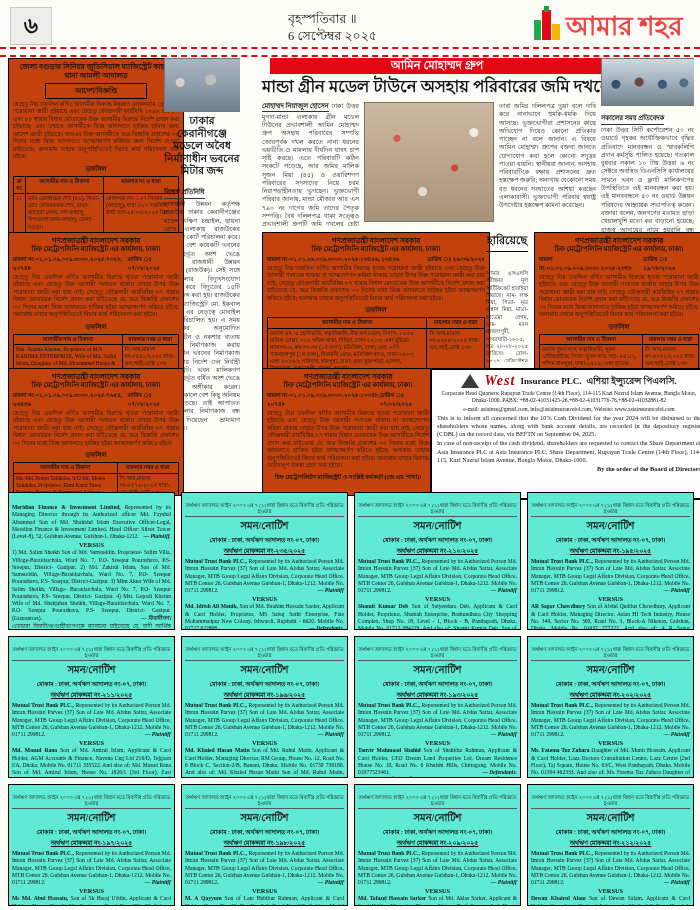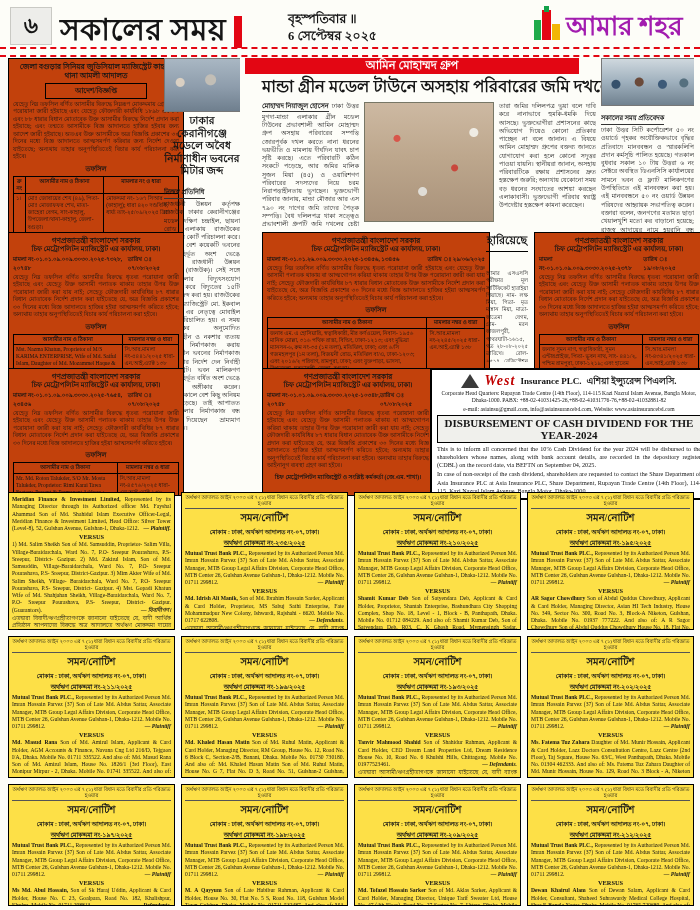--- a/index.html
+++ b/index.html
@@ -6,23 +6,23 @@
   .page{position:relative;width:700px;height:910px;margin:0 auto;background:#fdfdf8;
         font-family:"Liberation Serif","DejaVu Serif",serif;color:#151515;overflow:hidden;}
   .abs{position:absolute;}
 
   
   .pgnum{left:10px;top:7px;width:40px;height:36px;background:#ededea;border:1px solid #c9c9c4;
          display:flex;align-items:center;justify-content:center;font-size:22px;font-weight:bold;}
   .masthead{left:60px;top:6px;display:flex;align-items:center;}
   .masthead .mh-text{font-size:30px;font-weight:bold;letter-spacing:.5px;}
   .redbar{display:inline-block;width:8px;height:32px;background:#e30613;margin-left:8px;}
-  .dateline{left:288px;top:11px;font-size:12.5px;font-weight:bold;line-height:1.35;text-align:left;}
+  .dateline{left:288px;top:11px;font-size:12.5px;font-weight:normal;line-height:1.35;text-align:left;}
   .brand{left:534px;top:8px;display:flex;align-items:flex-end;gap:4px;}
-  .brand-text{font-size:26px;font-weight:bold;color:#a21caf;line-height:1;}
+  .brand-text{font-size:26px;font-weight:bold;color:#ef4444;line-height:1;}
   .bld{position:relative;width:28px;height:32px;}
   .bld i{position:absolute;bottom:0;display:block;}
   .bld .b1{left:0;width:7px;height:20px;background:#1faa4b;}
   .bld .b2{left:8px;width:9px;height:30px;background:#e30613;}
   .bld .b3{left:18px;width:8px;height:16px;background:#f2b705;}
   .bld .b4{left:10px;top:-2px;width:5px;height:6px;background:#13a14b;}
   .rule{left:0;top:47px;width:700px;height:6px;
         border-top:2px dashed #e30613;border-bottom:2px dashed #e30613;}
 
   
@@ -42,21 +42,21 @@
   .kera{left:164px;top:58px;width:76px;height:430px;overflow:hidden;}
   .kera-photo{width:76px;height:52px;background:
       radial-gradient(circle at 20% 45%,#d9cfc2 0 4px,transparent 5px),
       radial-gradient(circle at 60% 40%,#c2beb6 0 5px,transparent 6px),
       linear-gradient(180deg,#a9b7c3 0%,#8d9cab 55%,#6f7f8e 100%);
       border:.5px solid #777;}
   .kera-hl{font-size:10.5px;font-weight:bold;text-align:center;line-height:1.2;margin:3px 0 2px;}
   .byline{font-size:6.6px;font-weight:bold;border-bottom:.5px solid #333;display:inline-block;margin-bottom:1px;}
   .smalltext{font-size:6.2px;text-align:justify;line-height:1.34;}
 
-  .amin{left:245px;top:58px;width:334px;height:16px;background:#e30613;color:#fff;
+  .amin{left:270px;top:58px;width:334px;height:16px;background:#e30613;color:#fff;
         display:flex;align-items:center;justify-content:center;font-size:11.5px;font-weight:bold;}
   .main-hl{left:262px;top:77px;width:334px;height:23px;font-size:16.5px;font-weight:bold;
            white-space:nowrap;overflow:visible;line-height:1.2;}
   .art-row{left:262px;top:102px;width:334px;height:124px;display:flex;gap:5px;overflow:hidden;}
   .art-col{flex:1;font-size:6.2px;text-align:justify;line-height:1.33;}
   .art-photo{width:128px;height:118px;flex:0 0 auto;border:.5px solid #776;background:
       radial-gradient(circle at 25% 30%,#d8564a 0 3px,transparent 4px),
       radial-gradient(circle at 70% 55%,#c9473c 0 3px,transparent 4px),
       radial-gradient(circle at 45% 75%,#e0ddd6 0 4px,transparent 5px),
       radial-gradient(circle at 85% 25%,#efece4 0 4px,transparent 5px),
@@ -97,40 +97,36 @@
   .cell-s2{left:354px;top:492px;height:138px;}
   .cell-s3{left:527px;top:492px;height:138px;}
   .cell-s4{left:8px;top:636px;height:142px;}
   .cell-s5{left:181px;top:636px;height:142px;}
   .cell-s6{left:354px;top:636px;height:142px;}
   .cell-s7{left:527px;top:636px;height:142px;}
   .cell-s8{left:8px;top:784px;height:122px;}
   .cell-s9{left:181px;top:784px;height:122px;}
   .cell-s10{left:354px;top:784px;height:122px;}
   .cell-s11{left:527px;top:784px;height:122px;}
-  .sbox{border:1.6px solid #000;background:#fde047;padding:2px 3px;overflow:hidden;height:100%;box-sizing:border-box;}
+  .sbox{border:1.6px solid #000;background:#5eead4;padding:10px 3px;overflow:hidden;height:100%;box-sizing:border-box;}
   .s-topline{font-size:5px;text-align:center;line-height:1.2;border-bottom:.5px solid #555;padding-bottom:1px;}
   .s-header{font-size:10px;font-weight:bold;text-align:center;margin:1px 0 0;}
   .s-venue{font-size:6px;font-weight:bold;text-align:center;}
   .s-case{font-size:6.2px;font-weight:bold;text-align:center;text-decoration:underline;}
   .s-body{font-size:5.6px;text-align:justify;line-height:1.3;margin-top:1px;}
   .s-tag{font-style:italic;font-weight:bold;float:right;font-size:5.6px;}
   .s-vs{font-size:6.4px;font-weight:bold;text-align:center;margin:1px 0;}
   b.lead{font-weight:bold;}
 </style>
 </head>
 <body>
 
 <div class="page">
 
   <div class="abs pgnum">৬</div>
-  <div class="abs masthead">
-    <span class="mh-text">সকালের সময়</span>
-    <span class="redbar"></span>
-  </div>
   <div class="abs dateline">
     <div>বৃহস্পতিবার ॥</div>
     <div>6 সেপ্টেম্বর ২০২৫</div>
   </div>
   <div class="abs brand">
     <span class="bld">
       <i class="b1"></i>
         <i class="b2"></i>
         <i class="b3"></i>
         <i class="b4"></i>
@@ -299,21 +295,20 @@
 
   <div class="abs asia">
     <div class="asia-logo-row">
       <span class="asia-pyr"></span>
       <span class="asia-name">West</span>
       <span class="asia-name-en">Insurance PLC.</span>
       <span class="asia-bn">এশিয়া ইন্স্যুরেন্স পিএলসি.</span>
     </div>
     <div class="asia-head">Corporate Head Quarters: Rupayan Trade Centre (14th Floor), 114-115 Kazi Nazrul Islam Avenue, Bangla Motor, Dhaka-1000. PABX: +88-02-41031425-26,+88-02-41031776-76,+88-02-41032881-82</div>
     <div class="asia-head">e-mail: asiainsu@gmail.com, info@asiainsurancebd.com, Website: www.asiainsurancebd.com</div>
-    <div class="asia-title">DISBURSEMENT OF CASH DIVIDEND FOR THE YEAR-2024</div>
     <div class="asia-p">This is to inform all concerned that the 10% Cash Dividend for the year 2024 will be disbursed to the shareholders whose names, along with bank account details, are recorded in the depository register (CDBL) on the record date, via BEFTN on September 04, 2025.</div>
     <div class="asia-p">In case of non-receipt of the cash dividend, shareholders are requested to contact the Share Department of Asia Insurance PLC at Asia Insurance PLC, Share Department, Rupayan Trade Centre (14th Floor), 114-115, Kazi Nazrul Islam Avenue, Bangla Motor, Dhaka-1000.</div>
     <div class="asia-order">By the order of the Board of Directors</div>
 
   </div>
 
   <div class="abs scell cell-s0">
     <div class="sbox">
       <div class="s-body">
         <b class="lead">Meridian Finance &amp; Investment Limited,</b><span> Represented by its Managing Director through its Authorized officer Md. Fayshal Ahammad Son of Md. Shahidul Islam Executive Officer-Legal, Meridian Finance &amp; Investment Limited, Head Office: Silver Tower (Level-8), 52, Gulshan Avenue, Gulshan-1, Dhaka-1212.</span>

